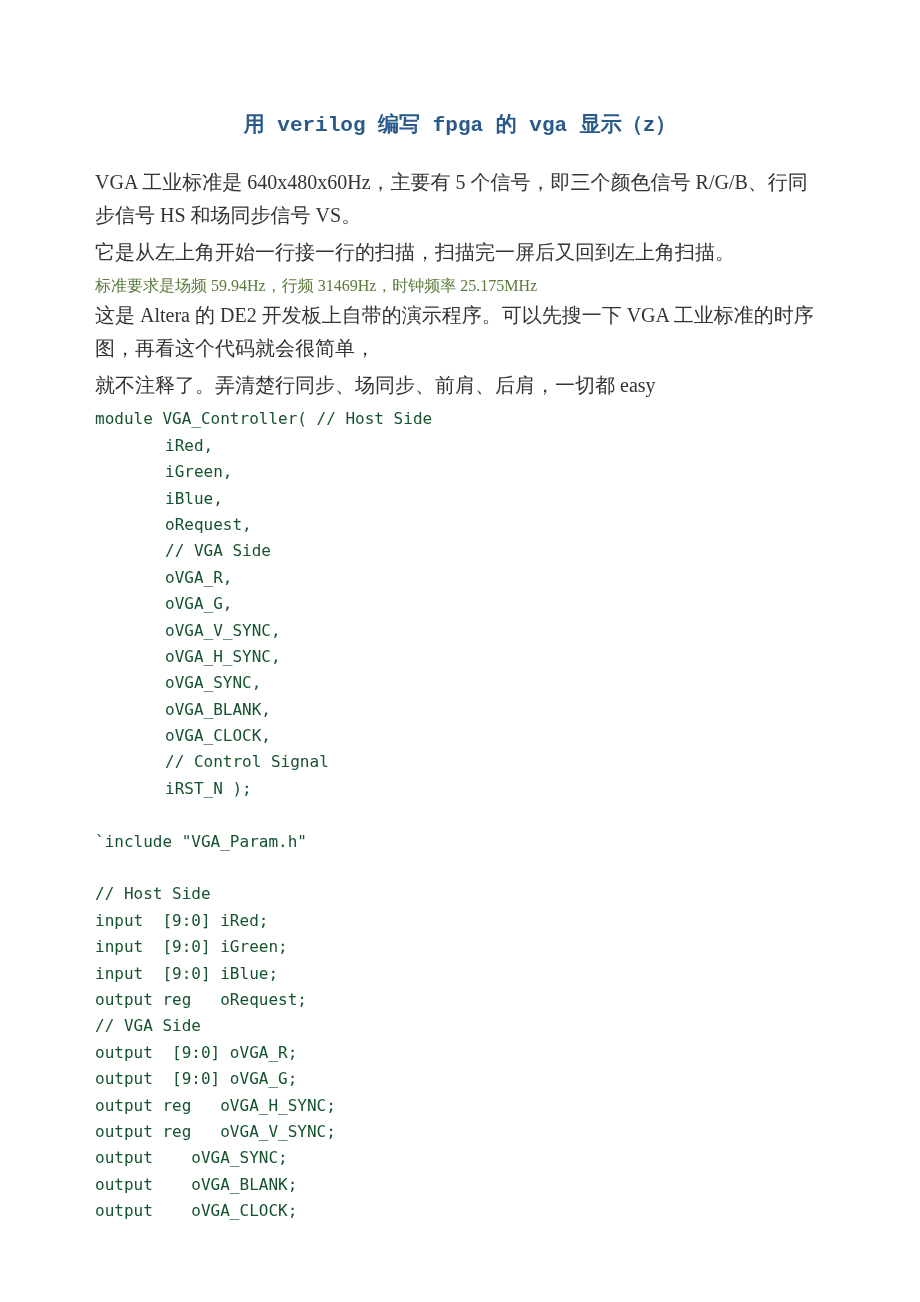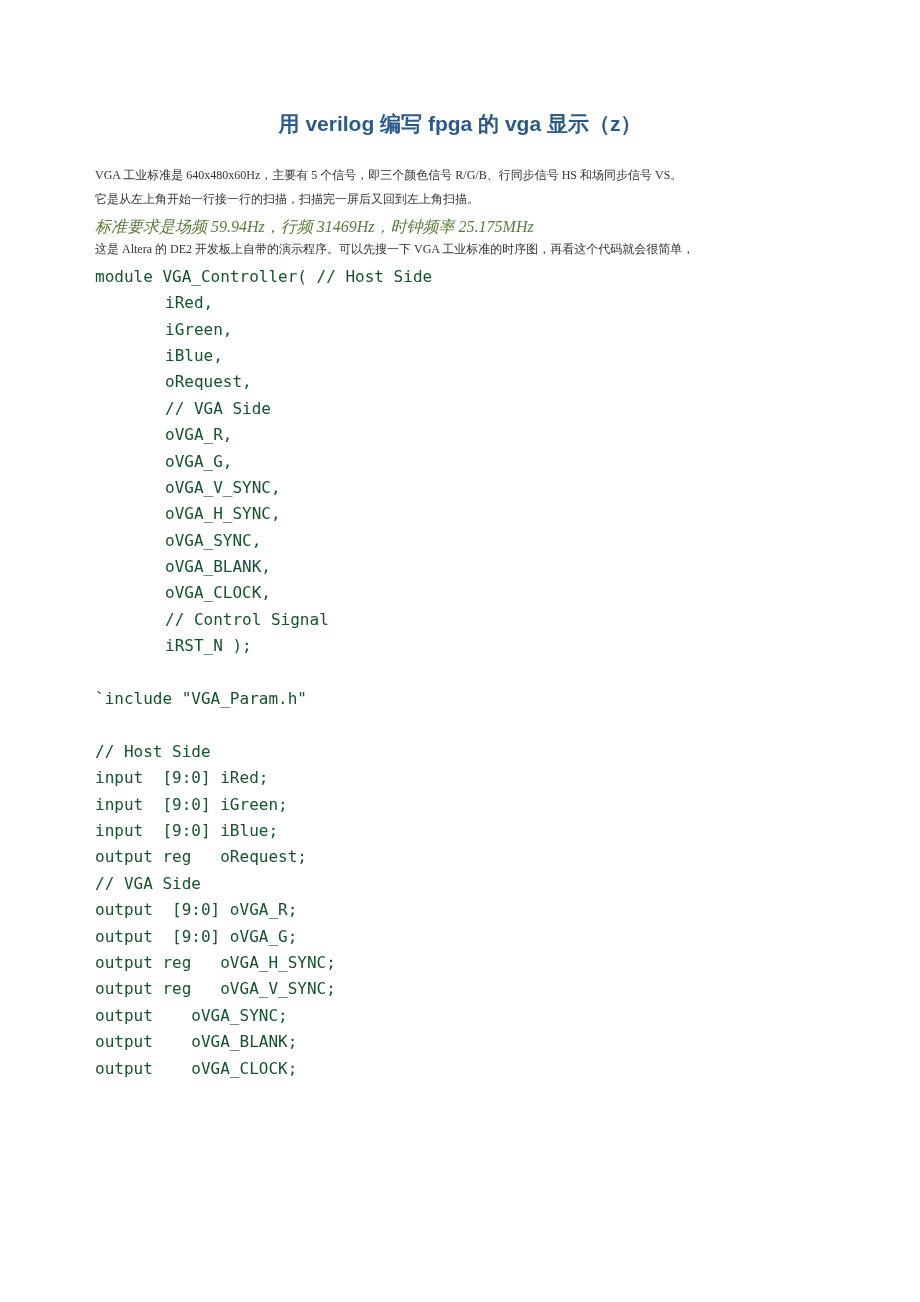--- a/index.html
+++ b/index.html
@@ -11,34 +11,33 @@
   }
   .page {
     padding: 110px 95px 60px 95px;
   }
   .title {
     color: #2a5a8a;
     font-size: 21px;
     font-weight: bold;
     text-align: center;
     margin-bottom: 28px;
-    font-family: Liberation Sans, sans-serif;
+    font-family: Liberation Mono, monospace;
   }
   .intro {
     color: #333333;
-    font-size: 12px;
+    font-size: 20px;
     line-height: 1.65;
     margin-bottom: 4px;
     word-break: break-all;
   }
   .highlight {
     color: #5a7a3a;
     font-size: 16px;
     line-height: 1.65;
-    font-style: italic;
   }
   .code {
     color: #14532d;
     font-size: 16px;
     line-height: 1.65;
     font-family: "SimSun", "宋体", monospace;
     white-space: pre;
   }
   .indent {
     padding-left: 70px;
@@ -48,20 +47,21 @@
 <body>
 
 <div class="page">
 
   <div class="title">用 verilog 编写 fpga 的 vga 显示（z）</div>
 
   <div class="intro">VGA 工业标准是 640x480x60Hz，主要有 5 个信号，即三个颜色信号 R/G/B、行同步信号 HS 和场同步信号 VS。</div>
   <div class="intro">它是从左上角开始一行接一行的扫描，扫描完一屏后又回到左上角扫描。</div>
   <div class="highlight">标准要求是场频 59.94Hz，行频 31469Hz，时钟频率 25.175MHz</div>
   <div class="intro">这是 Altera 的 DE2 开发板上自带的演示程序。可以先搜一下 VGA 工业标准的时序图，再看这个代码就会很简单，</div>
+  <div class="intro">就不注释了。弄清楚行同步、场同步、前肩、后肩，一切都 easy</div>
 
   <div class="code">module VGA_Controller( // Host Side</div>
   <div class="code indent">iRed,</div>
   <div class="code indent">iGreen,</div>
   <div class="code indent">iBlue,</div>
   <div class="code indent">oRequest,</div>
   <div class="code indent">// VGA Side</div>
   <div class="code indent">oVGA_R,</div>
   <div class="code indent">oVGA_G,</div>
   <div class="code indent">oVGA_V_SYNC,</div>

